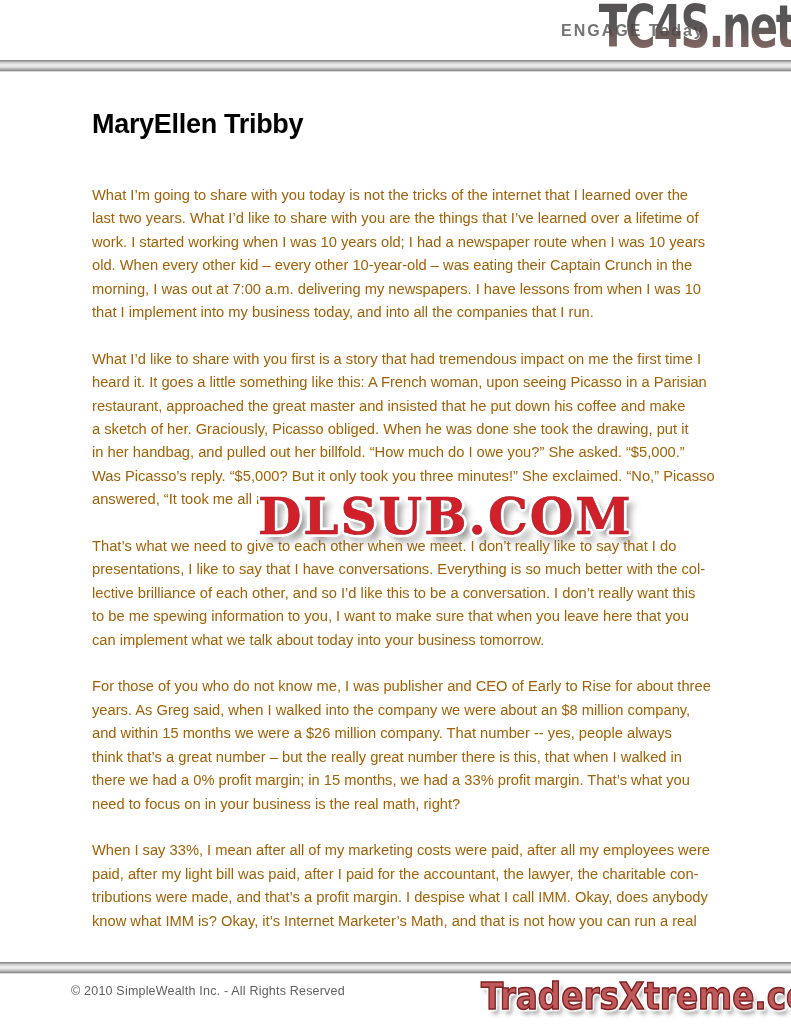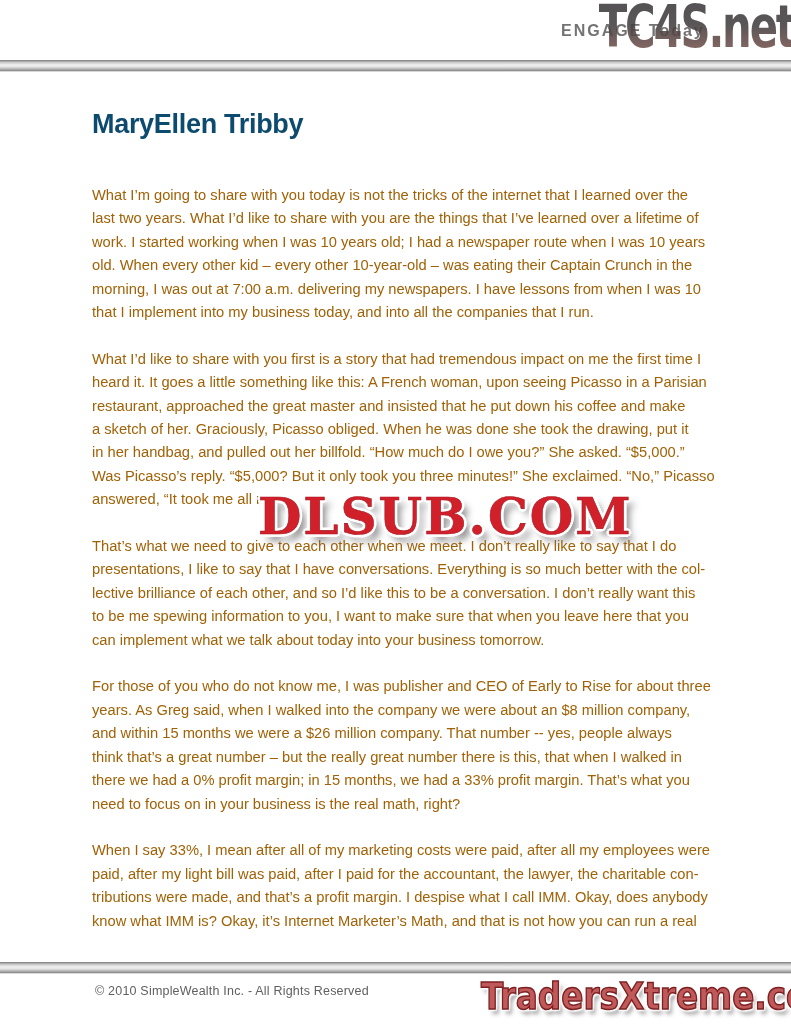--- a/index.html
+++ b/index.html
@@ -26,21 +26,21 @@
   .bar{
     position:absolute;left:0;width:791px;height:11px;
     background:linear-gradient(180deg,#7b7b7b 0%,#c9c9c9 22%,#f0f0f0 45%,#e4e4e4 62%,#b3b3b3 82%,#858585 100%);
     border-bottom:1px solid #d8d8d8;
   }
   .bar-top{top:60px}
   .bar-bottom{top:962px}
   
   .doc-author{
     position:absolute;left:92px;top:109px;margin:0;
-    font-size:27px;font-weight:bold;letter-spacing:-0.3px;color:#0c4a6e;
+    font-size:27px;font-weight:bold;letter-spacing:-0.3px;color:#000000;
     white-space:nowrap;
   }
   .doc-subtitle{
     position:absolute;left:92px;top:143px;margin:0;
     font-size:19px;font-weight:bold;color:#242021;white-space:nowrap;
   }
   
   .body-text{
     position:absolute;left:92px;top:184px;width:690px;
     color:#a16207;font-size:14.7px;line-height:23.4px;
@@ -65,21 +65,21 @@
     color:#c05a5a;-webkit-text-stroke:1.5px #7d2022;
     text-shadow:
       0 0 3px #ffffff,
       -2px -2px 2px #ffffff, 2px -2px 2px #ffffff,
       -2px 2px 2px #ffffff, 2px 2px 2px #ffffff,
       4px 5px 5px rgba(100,100,100,0.6);
   }
   
   .footer-copyright{
     position:absolute;left:71px;top:984px;
-    font-size:12.5px;letter-spacing:0.2px;color:#606060;white-space:nowrap;margin-left:24px;
+    font-size:12.5px;letter-spacing:0.2px;color:#606060;white-space:nowrap;
   }
 </style>
 </head>
 <body>
 
 <div class="page">
 
   <span class="header-title">ENGAGE Today</span>
 
   <span class="wm-tc4s">TC4S.net</span>

